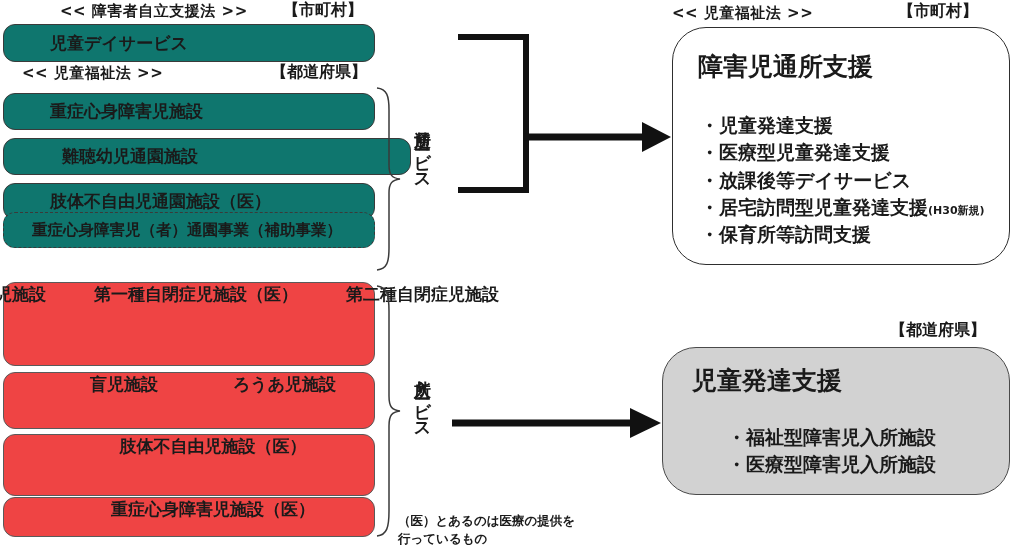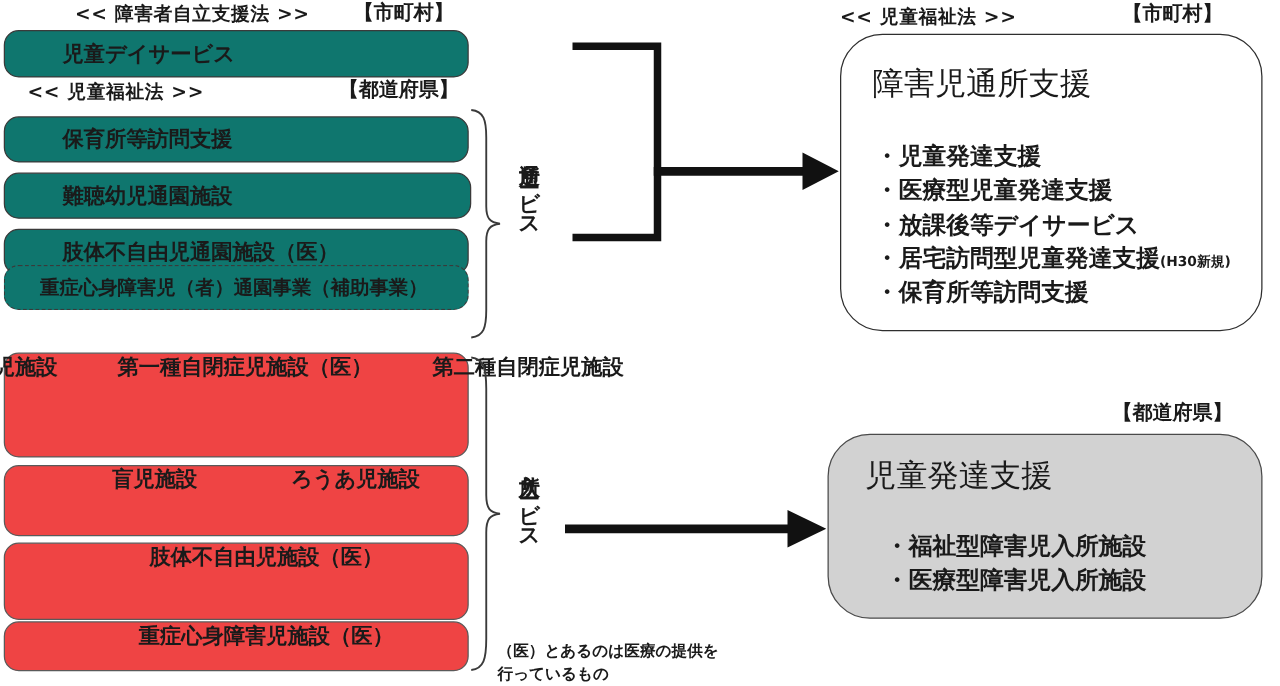--- a/index.html
+++ b/index.html
@@ -48,21 +48,21 @@
   .gbox .txt{margin-left:48px;}
 
   
   .panel{
     border:1.5px solid #2e2e2e;
     border-radius:34px;
     background:#ffffff;
   }
   .panel.filled{background:#d2d2d2;border-color:#4a4a4a;}
   .panel-title{
-    position:absolute;font-size:25px;font-weight:400;white-space:nowrap;
+    position:absolute;font-size:25px;font-weight:700;white-space:nowrap;
   }
   .panel-list{
     position:absolute;font-size:19px;font-weight:700;line-height:1.44;
     white-space:nowrap;
   }
   .panel-list .sup{font-size:11px;font-weight:700;vertical-align:baseline;}
 
   
   .vlabel{
     writing-mode:vertical-rl;
@@ -88,23 +88,23 @@
   <div class="abs authlabel" style="left:283px;top:0px;">【市町村】</div>
 
   <div class="abs wbox" style="left:3px;top:24px;width:372px;height:38px;">
     <span class="txt">児童デイサービス</span>
   </div>
 
   <div class="abs lawlabel" style="left:22px;top:64px;">&lt;&lt; 児童福祉法 &gt;&gt;</div>
   <div class="abs authlabel" style="left:271px;top:62px;">【都道府県】</div>
 
   <div class="abs wbox" style="left:3px;top:93px;width:372px;height:37px;">
-    <span class="txt">保育所等訪問支援</span>
+    <span class="txt">重症心身障害児施設</span>
   </div>
-  <div class="abs wbox" style="left:3px;top:138px;width:374px;height:37px;">
+  <div class="abs wbox" style="left:3px;top:138px;width:408px;height:37px;padding-left:12px;">
     <span class="txt">難聴幼児通園施設</span>
   </div>
   <div class="abs wbox" style="left:3px;top:183px;width:372px;height:37px;">
     <span class="txt">肢体不自由児通園施設（医）</span>
   </div>
   <div class="abs wbox dashed tight" style="left:3px;top:212px;width:372px;height:36px;">
     <span class="txt" style="font-size:15.5px;">重症心身障害児（者）通園事業（補助事業）</span>
   </div>
 
   <div class="abs gbox" style="left:3px;top:282px;width:372px;height:84px;">
@@ -164,18 +164,18 @@
     <div><span>・居宅訪問型児童発達支援</span><span class="sup">(H30新規)</span></div>
     <div><span>・保育所等訪問支援</span></div>
   </div>
 
   <div class="abs authlabel" style="left:890px;top:320px;">【都道府県】</div>
 
   <div class="abs panel filled" style="left:662px;top:347px;width:348px;height:148px;"></div>
 
   <div class="panel-title" style="left:692px;top:364px;">児童発達支援</div>
 
-  <div class="panel-list" style="left:708px;top:424px;text-align:right;">
+  <div class="panel-list" style="left:727px;top:424px;text-align:right;">
     <div><span>・福祉型障害児入所施設</span></div>
     <div><span>・医療型障害児入所施設</span></div>
   </div>
 
 </div>
 
 </body></html>

